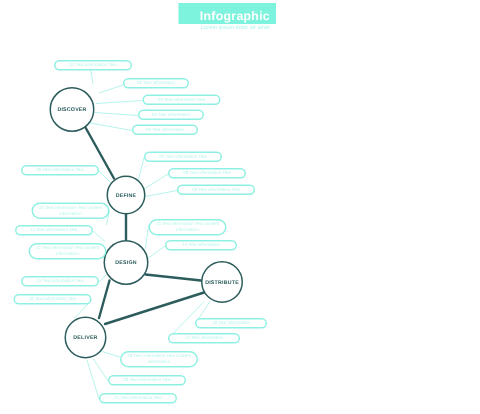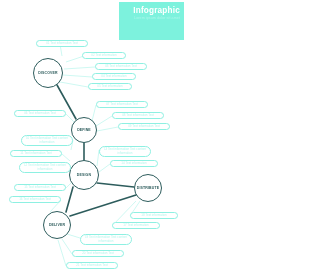--- a/index.html
+++ b/index.html
@@ -1,19 +1,19 @@
 <!DOCTYPE html>
 <html><head>
 <meta charset="utf-8">
 <style>
   html,body{margin:0;padding:0;}
   body{width:184px;height:276px;background:#ffffff;font-family:"Liberation Sans",sans-serif;overflow:hidden;position:relative;}
   #stage{position:absolute;left:0;top:0;width:184px;height:276px;}
   .svg-layer{position:absolute;left:0;top:0;width:184px;height:276px;}
-  .header-banner{position:absolute;left:119px;top:2px;width:65px;height:38px;background:#7df2dd;}
+  .header-banner{position:absolute;left:119px;top:2px;width:65px;height:14px;background:#7df2dd;}
   .header-title{position:absolute;right:4px;top:4px;font-size:8.2px;font-weight:bold;color:#ffffff;letter-spacing:.2px;line-height:9px;text-align:right;}
   .header-sub{position:absolute;right:4px;top:14px;font-size:3.6px;color:#a9f7ea;line-height:5px;text-align:right;letter-spacing:.1px;}
   .node{position:absolute;border-radius:50%;border:1.6px solid #2d5c5c;background:#ffffff;display:flex;align-items:center;justify-content:center;box-sizing:border-box;}
   .node span{font-size:3.5px;font-weight:bold;color:#2d5c5c;letter-spacing:.15px;white-space:nowrap;}
   .pill{position:absolute;border:0.7px solid #8ef0e2;border-radius:8px;background:#ffffff;box-sizing:border-box;display:flex;align-items:center;justify-content:center;padding:0 3px;}
   .pill span{font-size:3px;color:#b6f5ec;line-height:3.6px;text-align:center;white-space:nowrap;}
   .pill.two span{white-space:normal;}
 </style>
 </head>
 <body>

